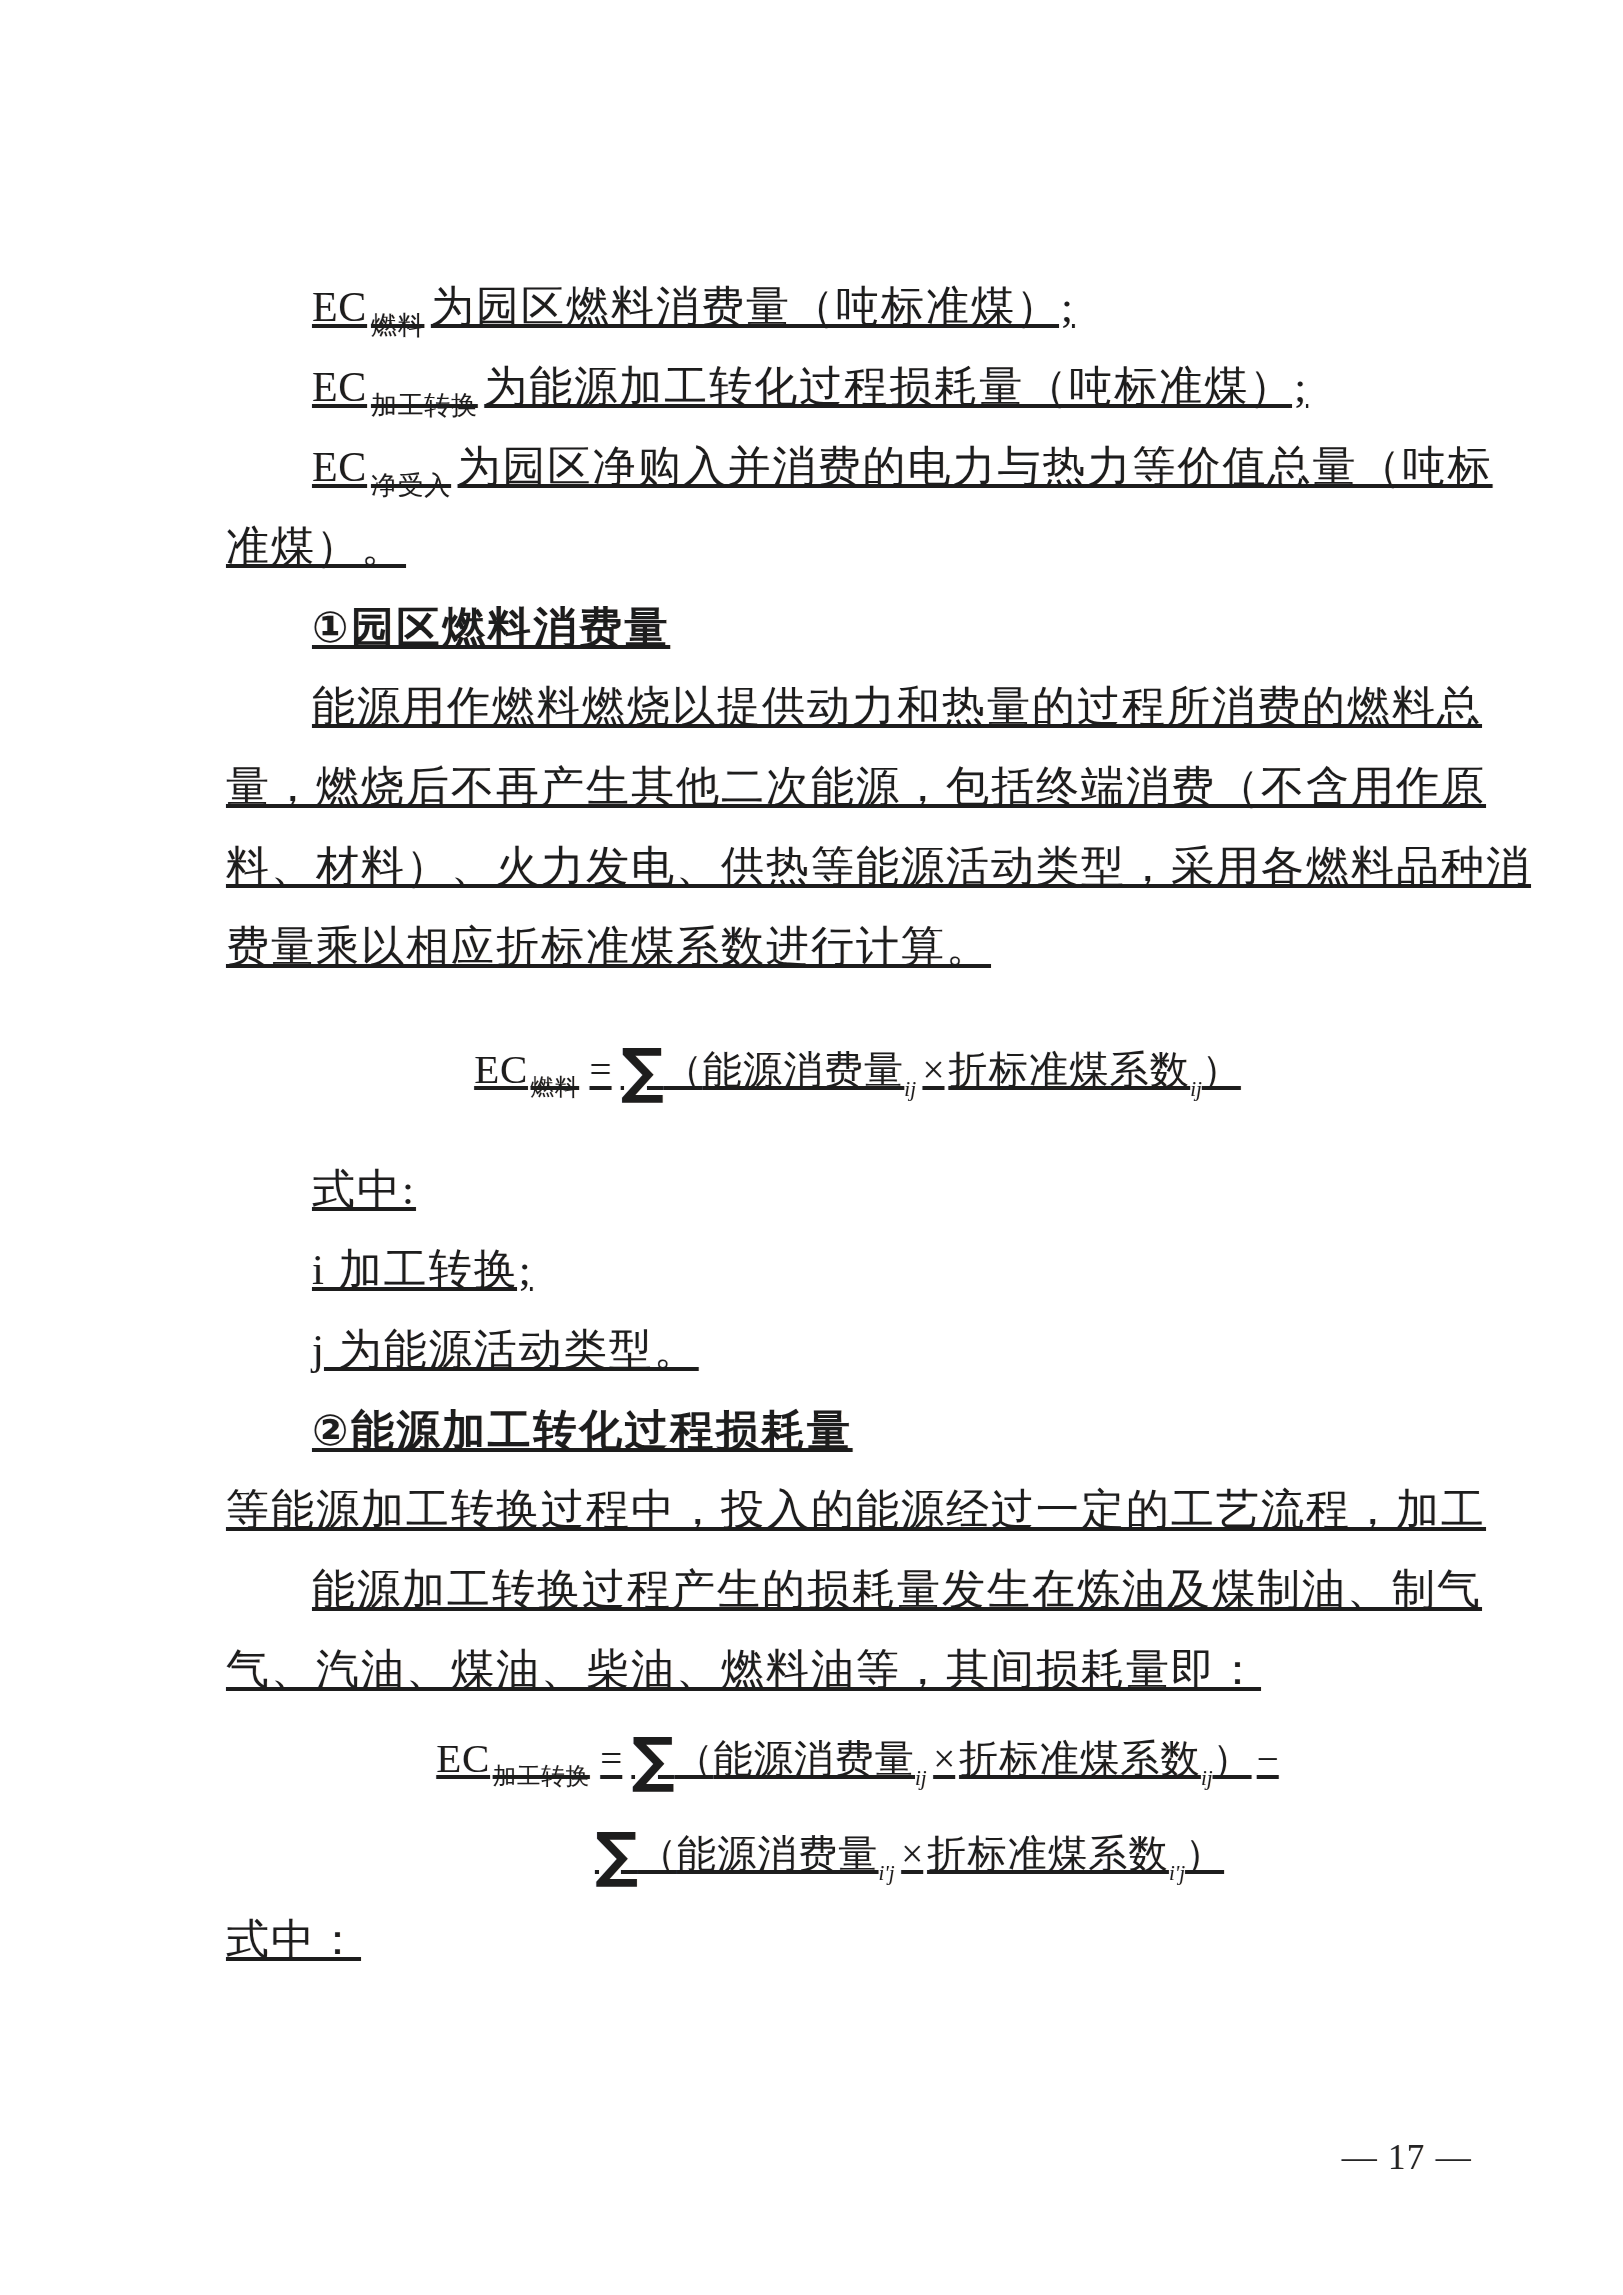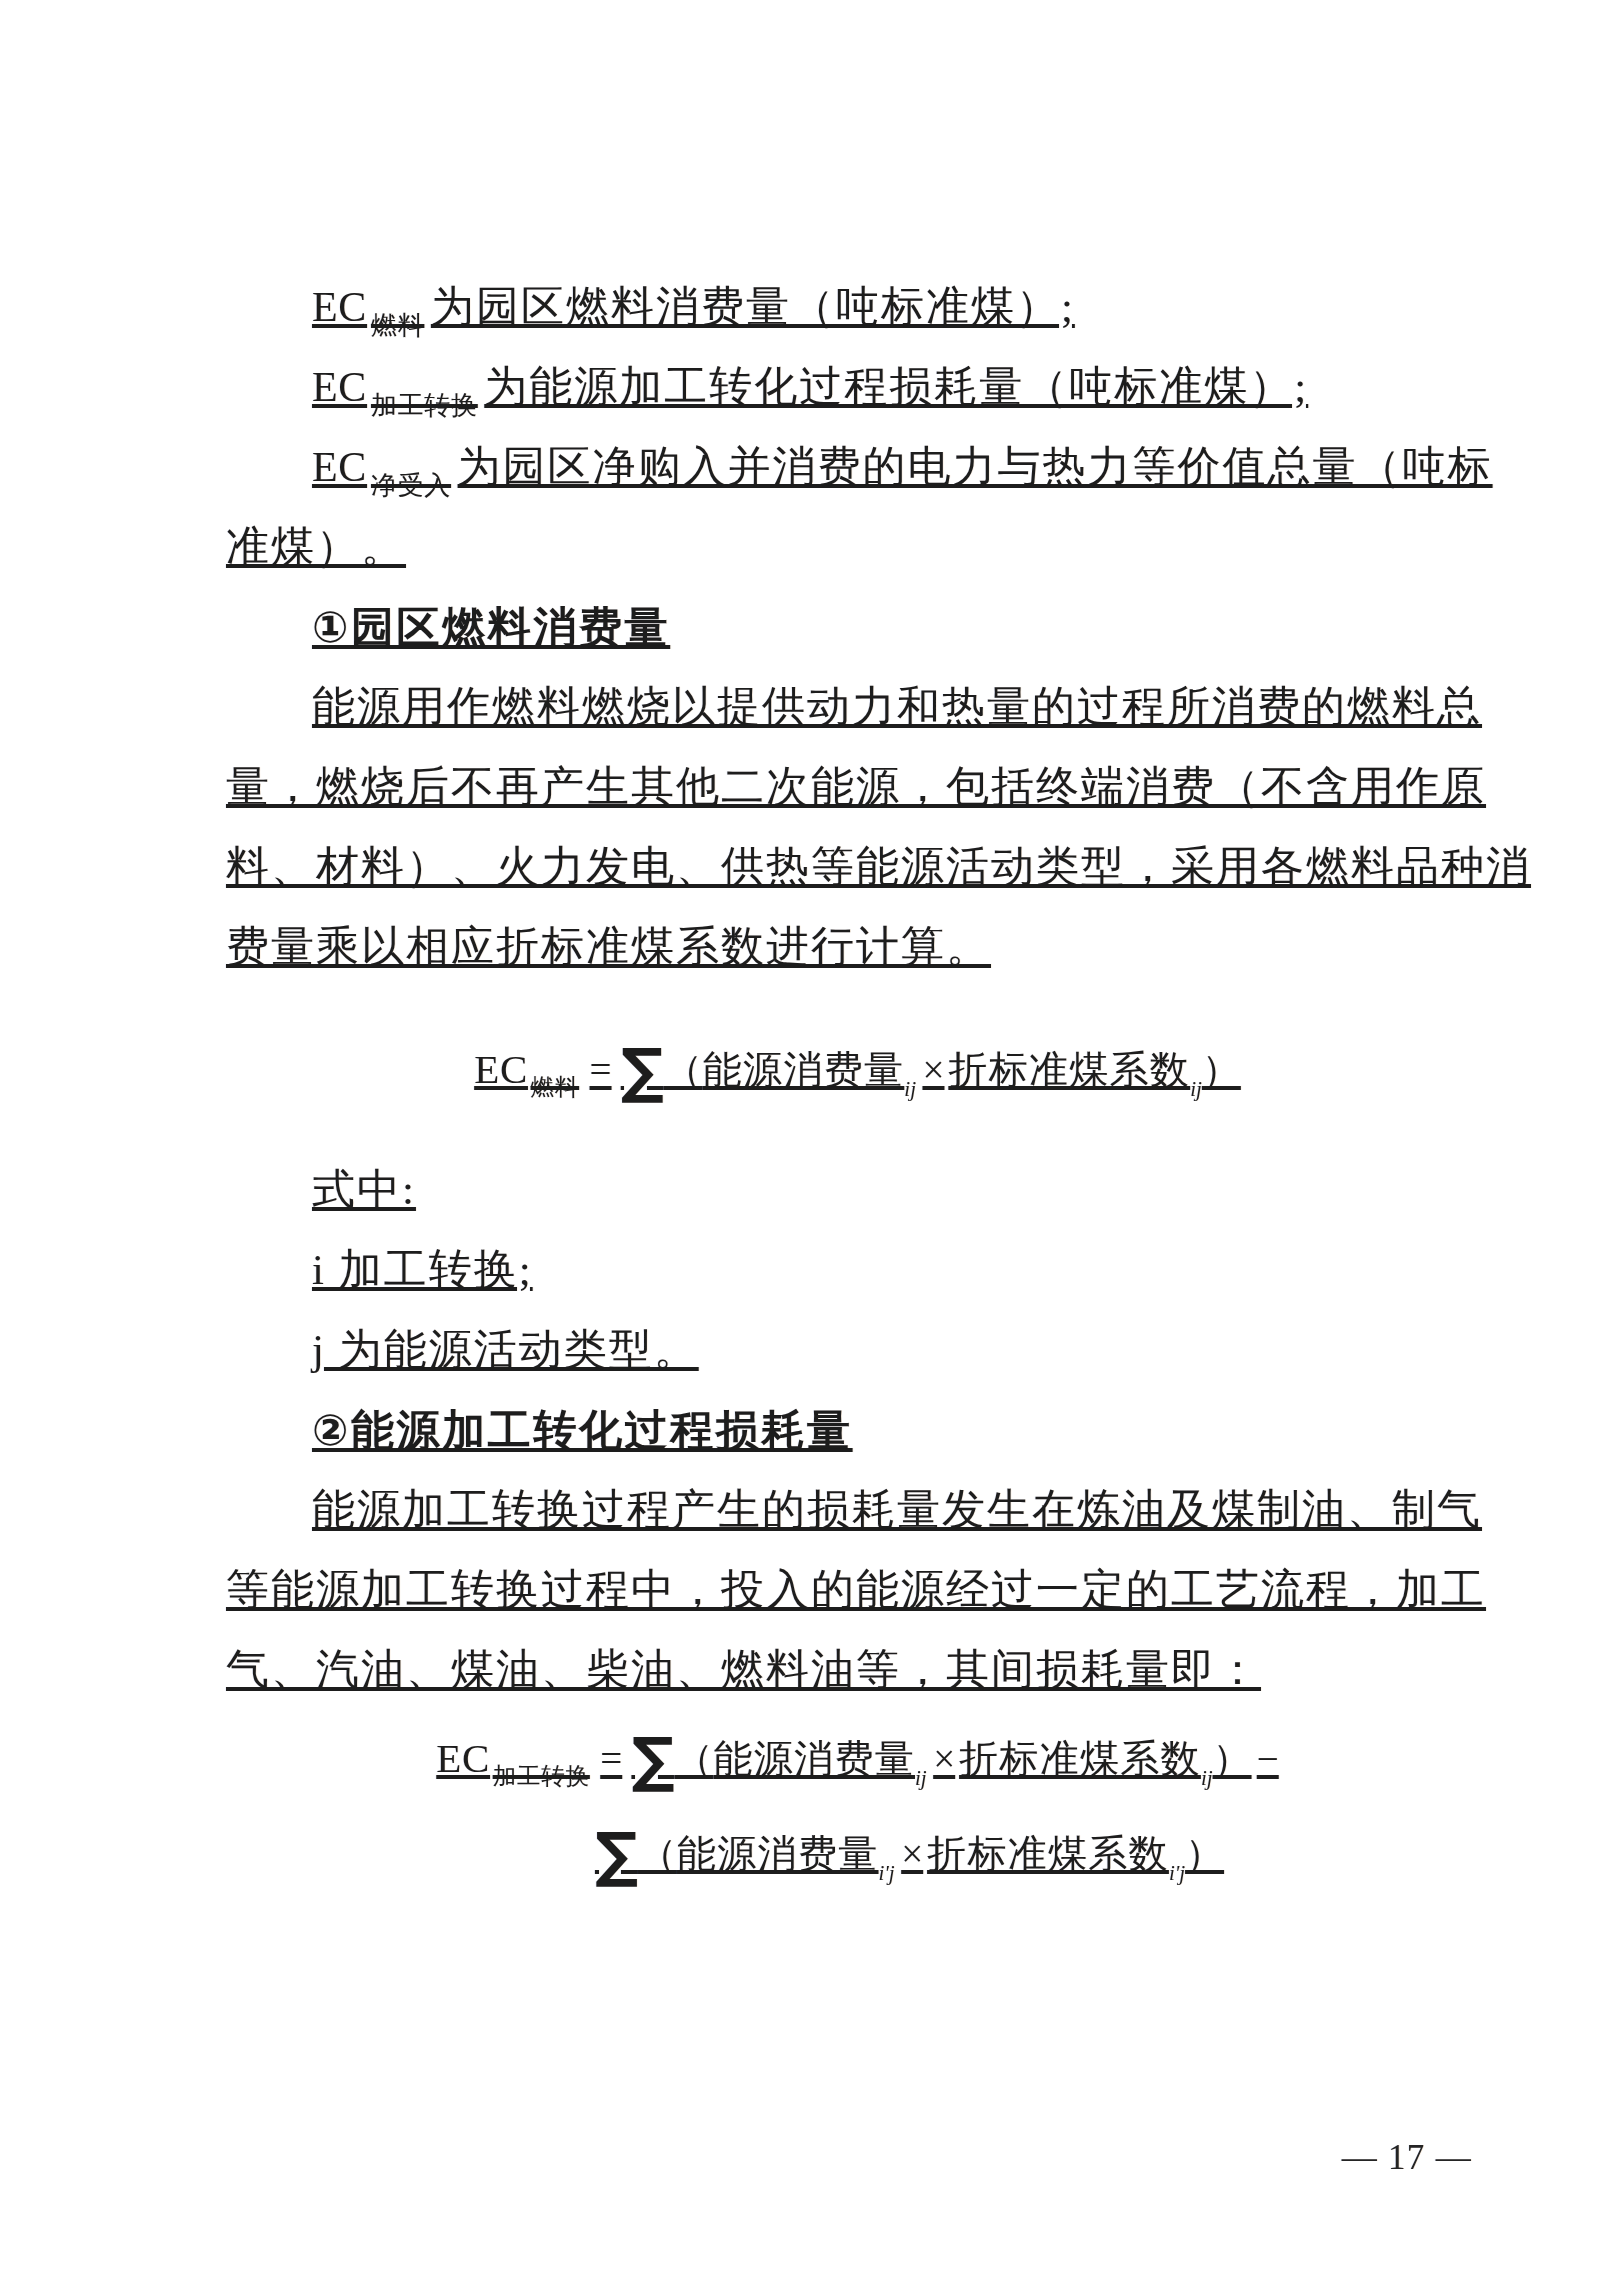--- a/index.html
+++ b/index.html
@@ -113,32 +113,33 @@
     <div class="formula formula-1">
       <span class="f-ec">EC</span><span class="f-ecsub">燃料</span><span class="f-eq">=</span><span class="f-sum">∑</span><span class="f-op">（</span><span class="f-term">能源消费量</span><span class="f-sub">ij</span><span class="f-op f-times">×</span><span class="f-term">折标准煤系数</span><span class="f-sub">ij</span><span class="f-op">）</span>
     </div>
 
     <div class="line indent">式中:</div>
     <div class="line indent">i 加工转换;</div>
     <div class="line indent">j 为能源活动类型。</div>
 
     <div class="line heading indent">②能源加工转化过程损耗量</div>
 
+    <div class="line">等能源加工转换过程中，投入的能源经过一定的工艺流程，加工</div>
     <div class="line indent">能源加工转换过程产生的损耗量发生在炼油及煤制油、制气</div>
-    <div class="line">等能源加工转换过程中，投入的能源经过一定的工艺流程，加工</div>
     <div class="line">气、汽油、煤油、柴油、燃料油等，其间损耗量即：</div>
 
     <div class="formula formula-2a">
       <span class="f-ec">EC</span><span class="f-ecsub">加工转换</span><span class="f-eq">=</span><span class="f-sum">∑</span><span class="f-op">（</span><span class="f-term">能源消费量</span><span class="f-sub">ij</span><span class="f-op f-times">×</span><span class="f-term">折标准煤系数</span><span class="f-sub">ij</span><span class="f-op">）</span><span class="f-minus">−</span>
     </div>
 
     <div class="formula formula-2b">
       <span class="f-sum">∑</span><span class="f-op">（</span><span class="f-term">能源消费量</span><span class="f-sub">i'j</span><span class="f-op f-times">×</span><span class="f-term">折标准煤系数</span><span class="f-sub">i'j</span><span class="f-op">）</span>
     </div>
 
+    <div class="line">式中：</div>
 
   </main>
 
   <footer>
     <div class="pagenum">— 17 —</div>
   </footer>
 </div>
 
 
 </body></html>

